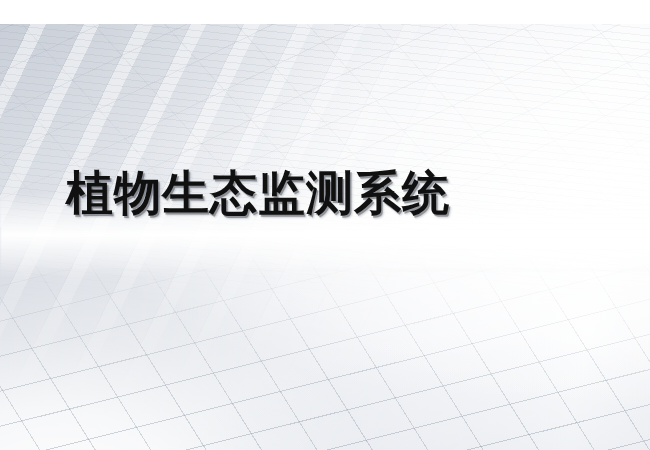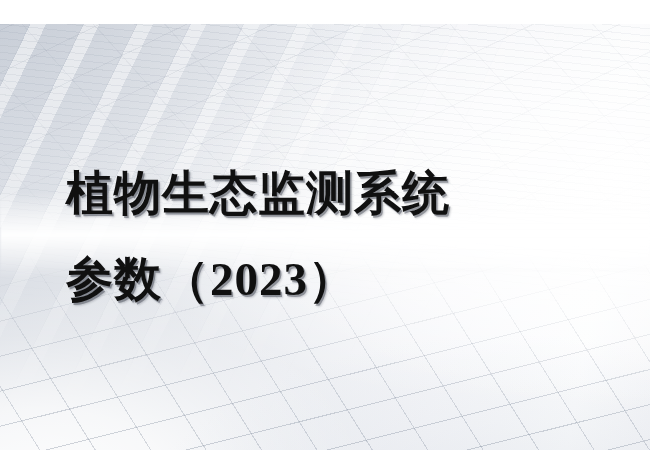--- a/index.html
+++ b/index.html
@@ -174,16 +174,15 @@
   <div class="bg-layer bg-mesh-top"></div>
   <div class="bg-layer bg-lobe-bl"></div>
   <div class="bg-layer bg-shade-br"></div>
   <div class="bg-layer bg-mesh-a"></div>
   <div class="bg-layer bg-mesh-b"></div>
   <div class="bg-layer bg-wash"></div>
   <div class="bg-layer bg-sweep"></div>
 
   <div class="title-block">
     <div class="title-line">植物生态监测系统</div>
-    <div class="title-line">参数（2023）</div>
   </div>
 
 </div>
 
 </body></html>

